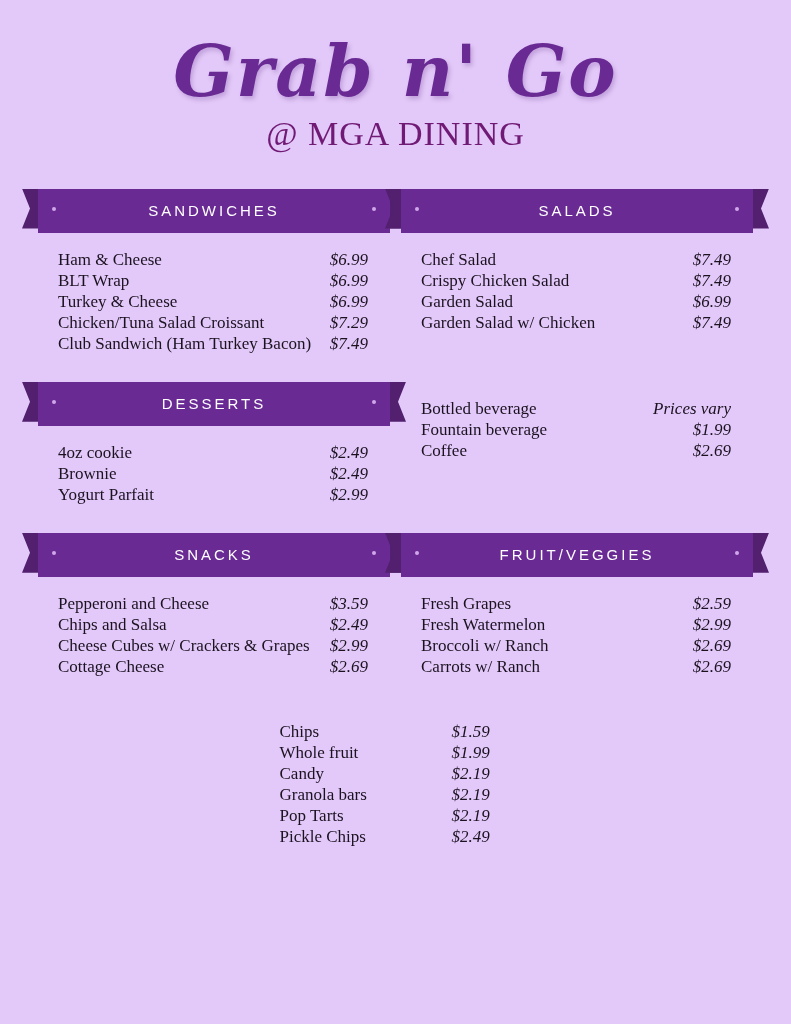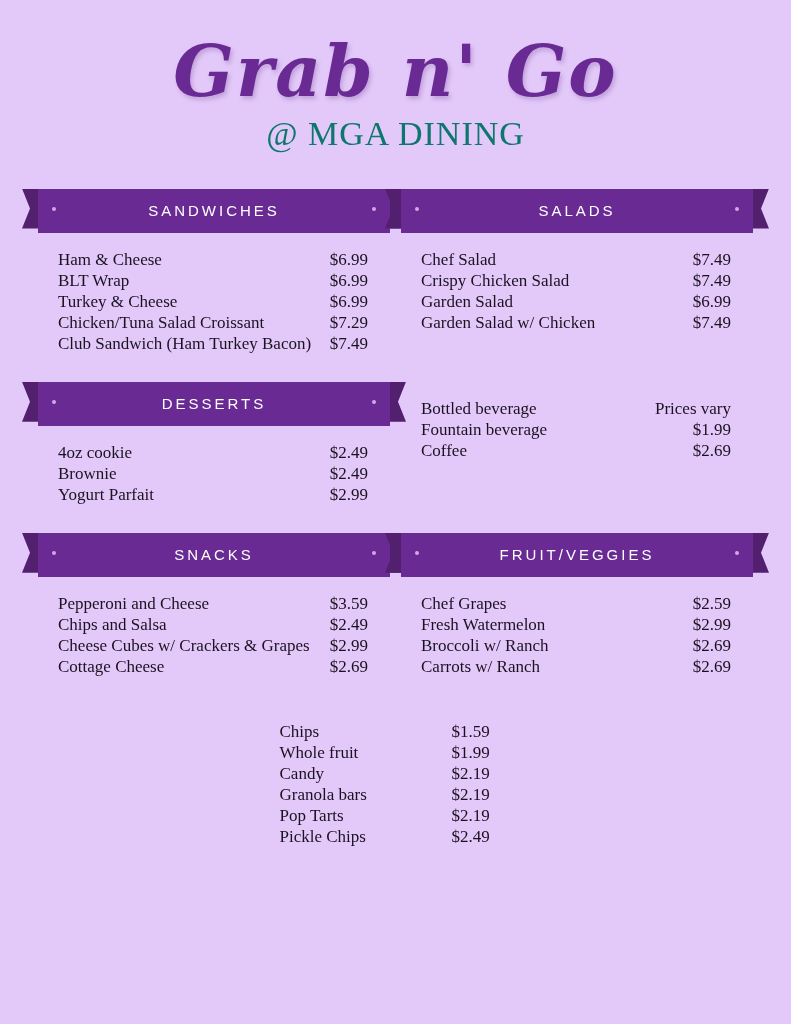--- a/index.html
+++ b/index.html
@@ -28,21 +28,21 @@
     line-height: 1.05;
     color: #6a2a94;
     letter-spacing: 2px;
     text-shadow: 2px 3px 4px rgba(90,40,130,0.25);
     margin: 0;
   }
   .sub-title {
     font-family: "Liberation Serif", serif;
     font-size: 34px;
     letter-spacing: 1px;
-    color: #0f766e;
+    color: #701a75;
     margin-top: 6px;
   }
 
   
   .menu-wrap {
     margin-top: 36px;
     padding: 0 38px;
   }
   .row {
     display: flex;
@@ -95,21 +95,21 @@
   .item {
     display: flex;
     justify-content: space-between;
     font-size: 17px;
     color: #1b1220;
     line-height: 1.12;
     padding: 1px 0;
     align-items: flex-end;
   }
   .item .name  { text-align: left; }
-  .item .price { text-align: right; white-space: nowrap; }
+  .item .price { text-align: right; white-space: nowrap; font-style: italic; }
 
   
   .retail-row {
     display: flex;
     justify-content: center;
     margin-top: 22px;
   }
   .retail-col { width: 352px; }
   .retail-col .items { padding: 0 0 0 60px; }
   .retail-col .item .price { width: 120px; text-align: left; }
@@ -262,21 +262,21 @@
     <div class="col">
       <div class="banner">
         <span class="tail left"></span>
         <span class="dot left"></span>
         <span>FRUIT/VEGGIES</span>
         <span class="dot right"></span>
         <span class="tail right"></span>
       </div>
       <div class="items">
         <div class="item">
-          <span class="name">Chef Grapes</span>
+          <span class="name">Fresh Grapes</span>
           <span class="price">$2.59</span>
         </div>
         <div class="item">
           <span class="name">Fresh Watermelon</span>
           <span class="price">$2.99</span>
         </div>
         <div class="item">
           <span class="name">Broccoli w/ Ranch</span>
           <span class="price">$2.69</span>
         </div>

